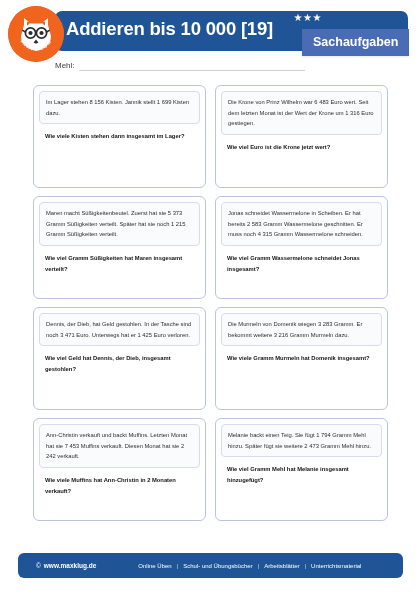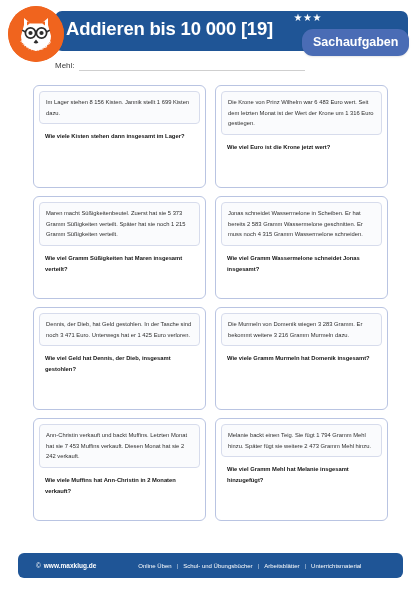--- a/index.html
+++ b/index.html
@@ -49,21 +49,21 @@
     color: #ffffff;
     font-size: 10px;
     letter-spacing: 0.5px;
     line-height: 1;
   }
   .header-badge {
     position: absolute;
     left: 302px;
     top: 29px;
     background: #4a6cb5;
-    border-radius: 11px;
+    border-radius: 0;
     padding: 6px 11px 7px 11px;
     color: #ffffff;
     font-size: 12.5px;
     font-weight: bold;
     white-space: nowrap;
     box-shadow: 0 1px 2px rgba(0,0,0,0.10);
   }
 
   
   .logo {

